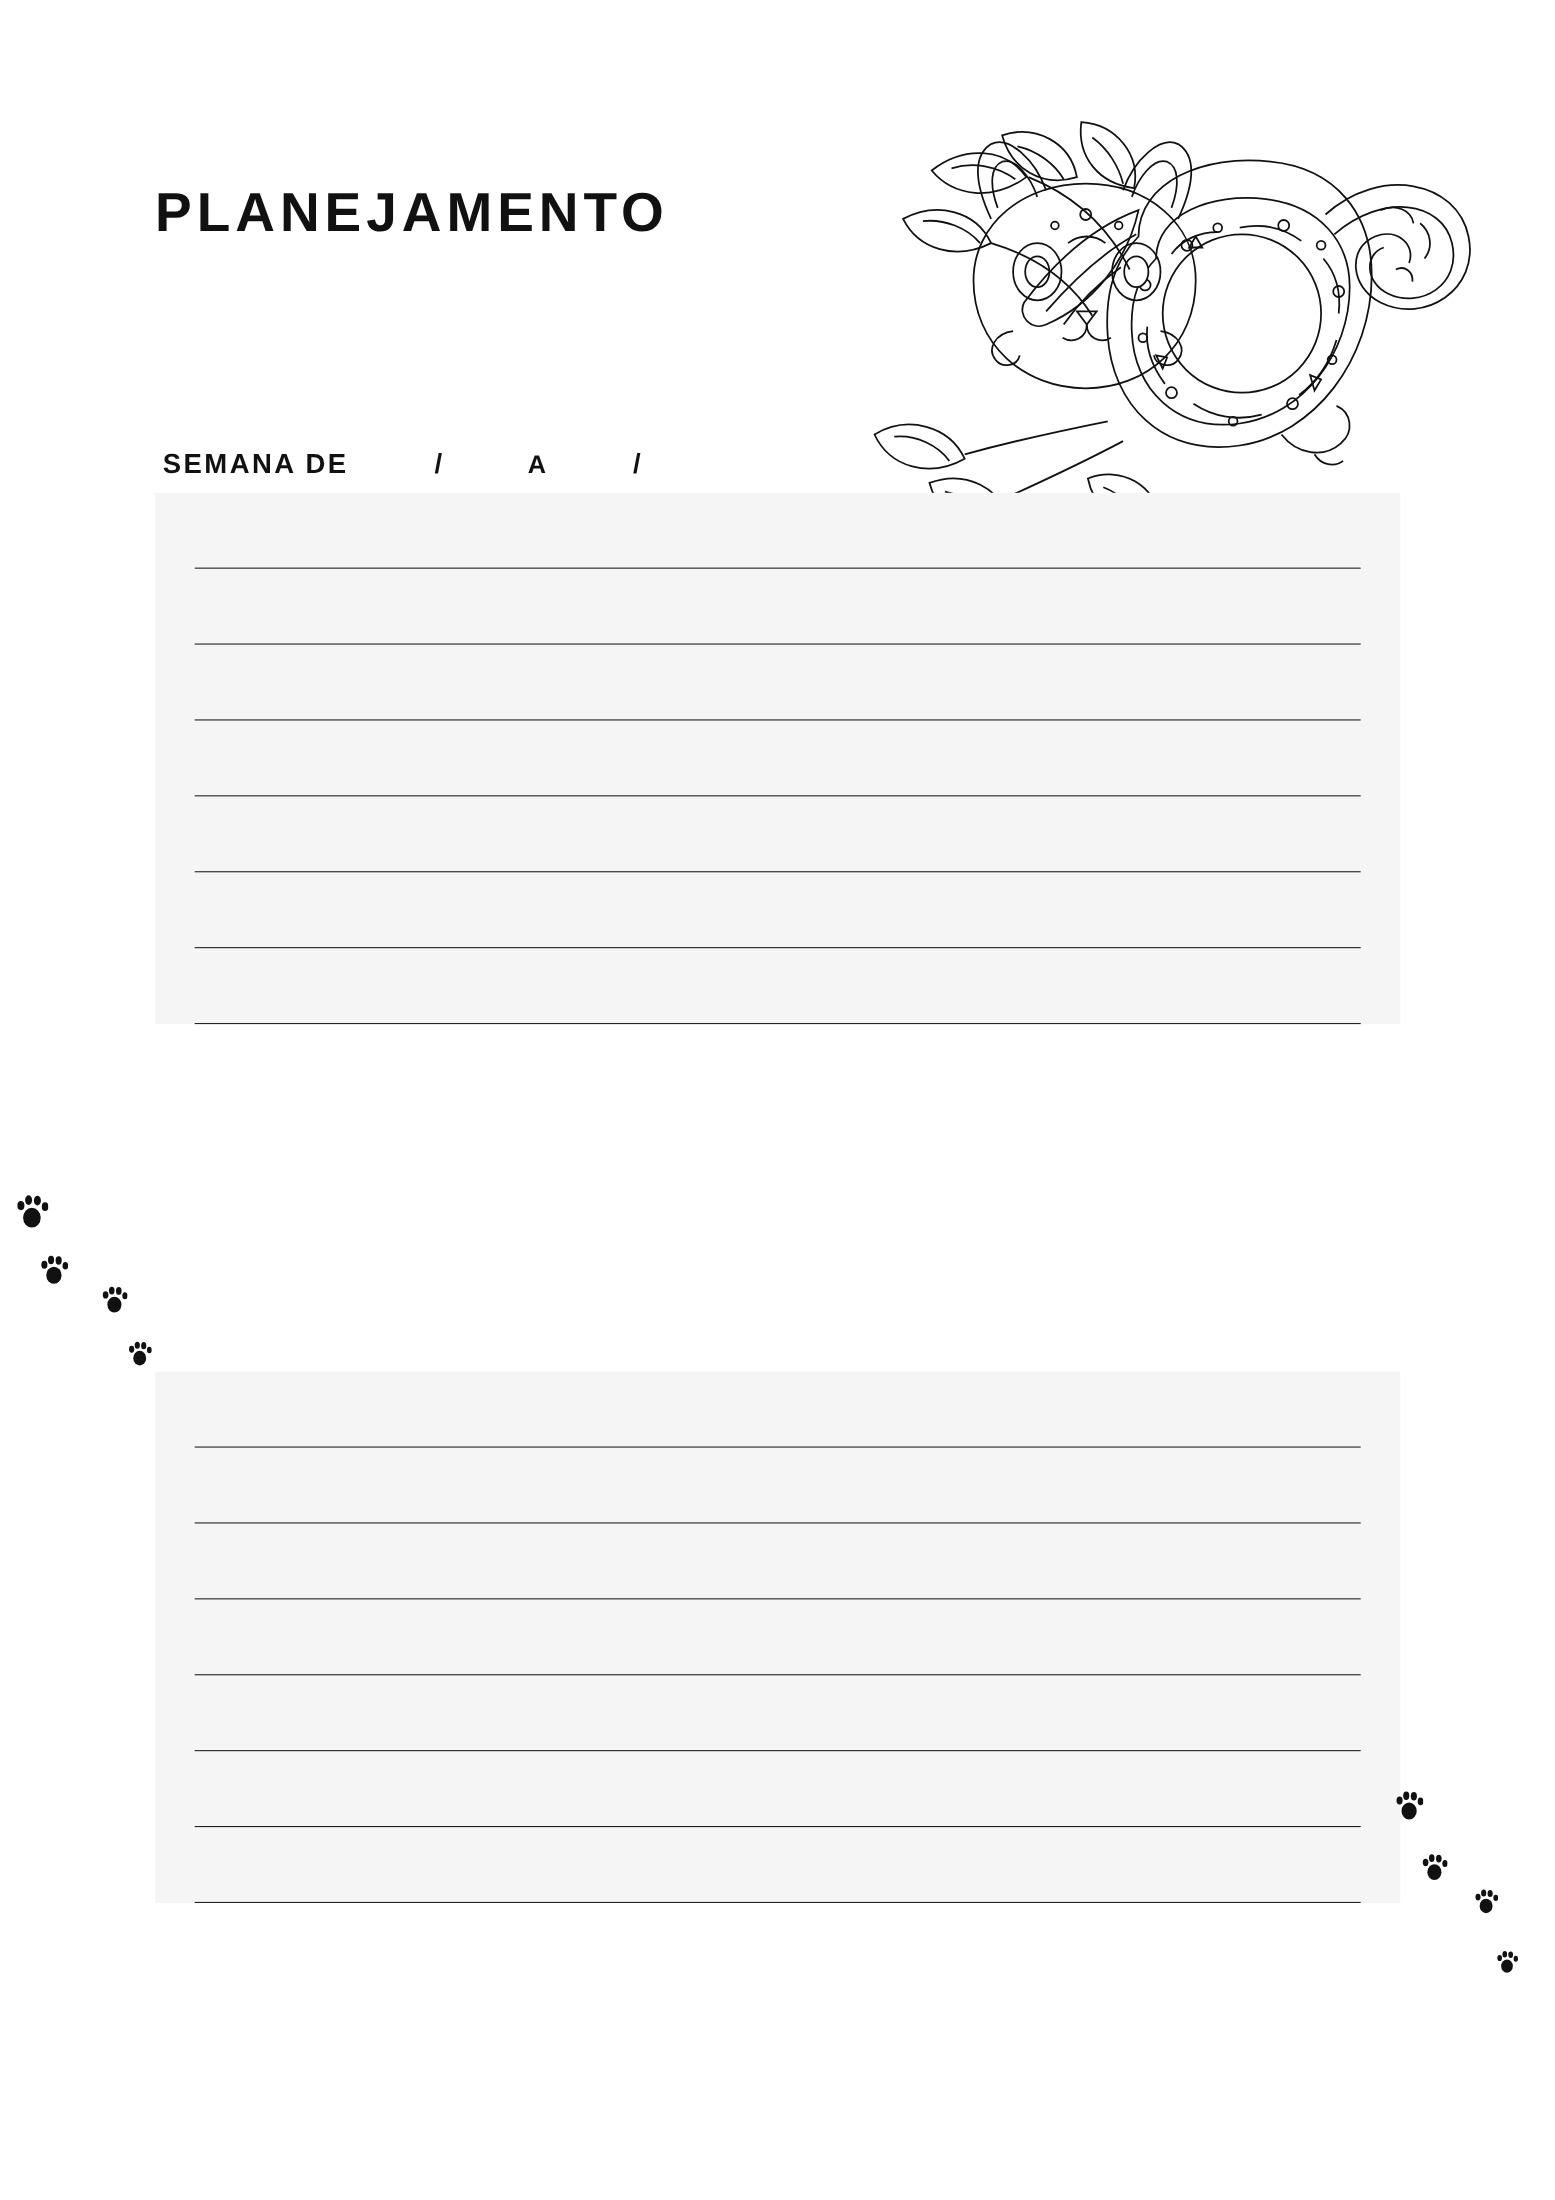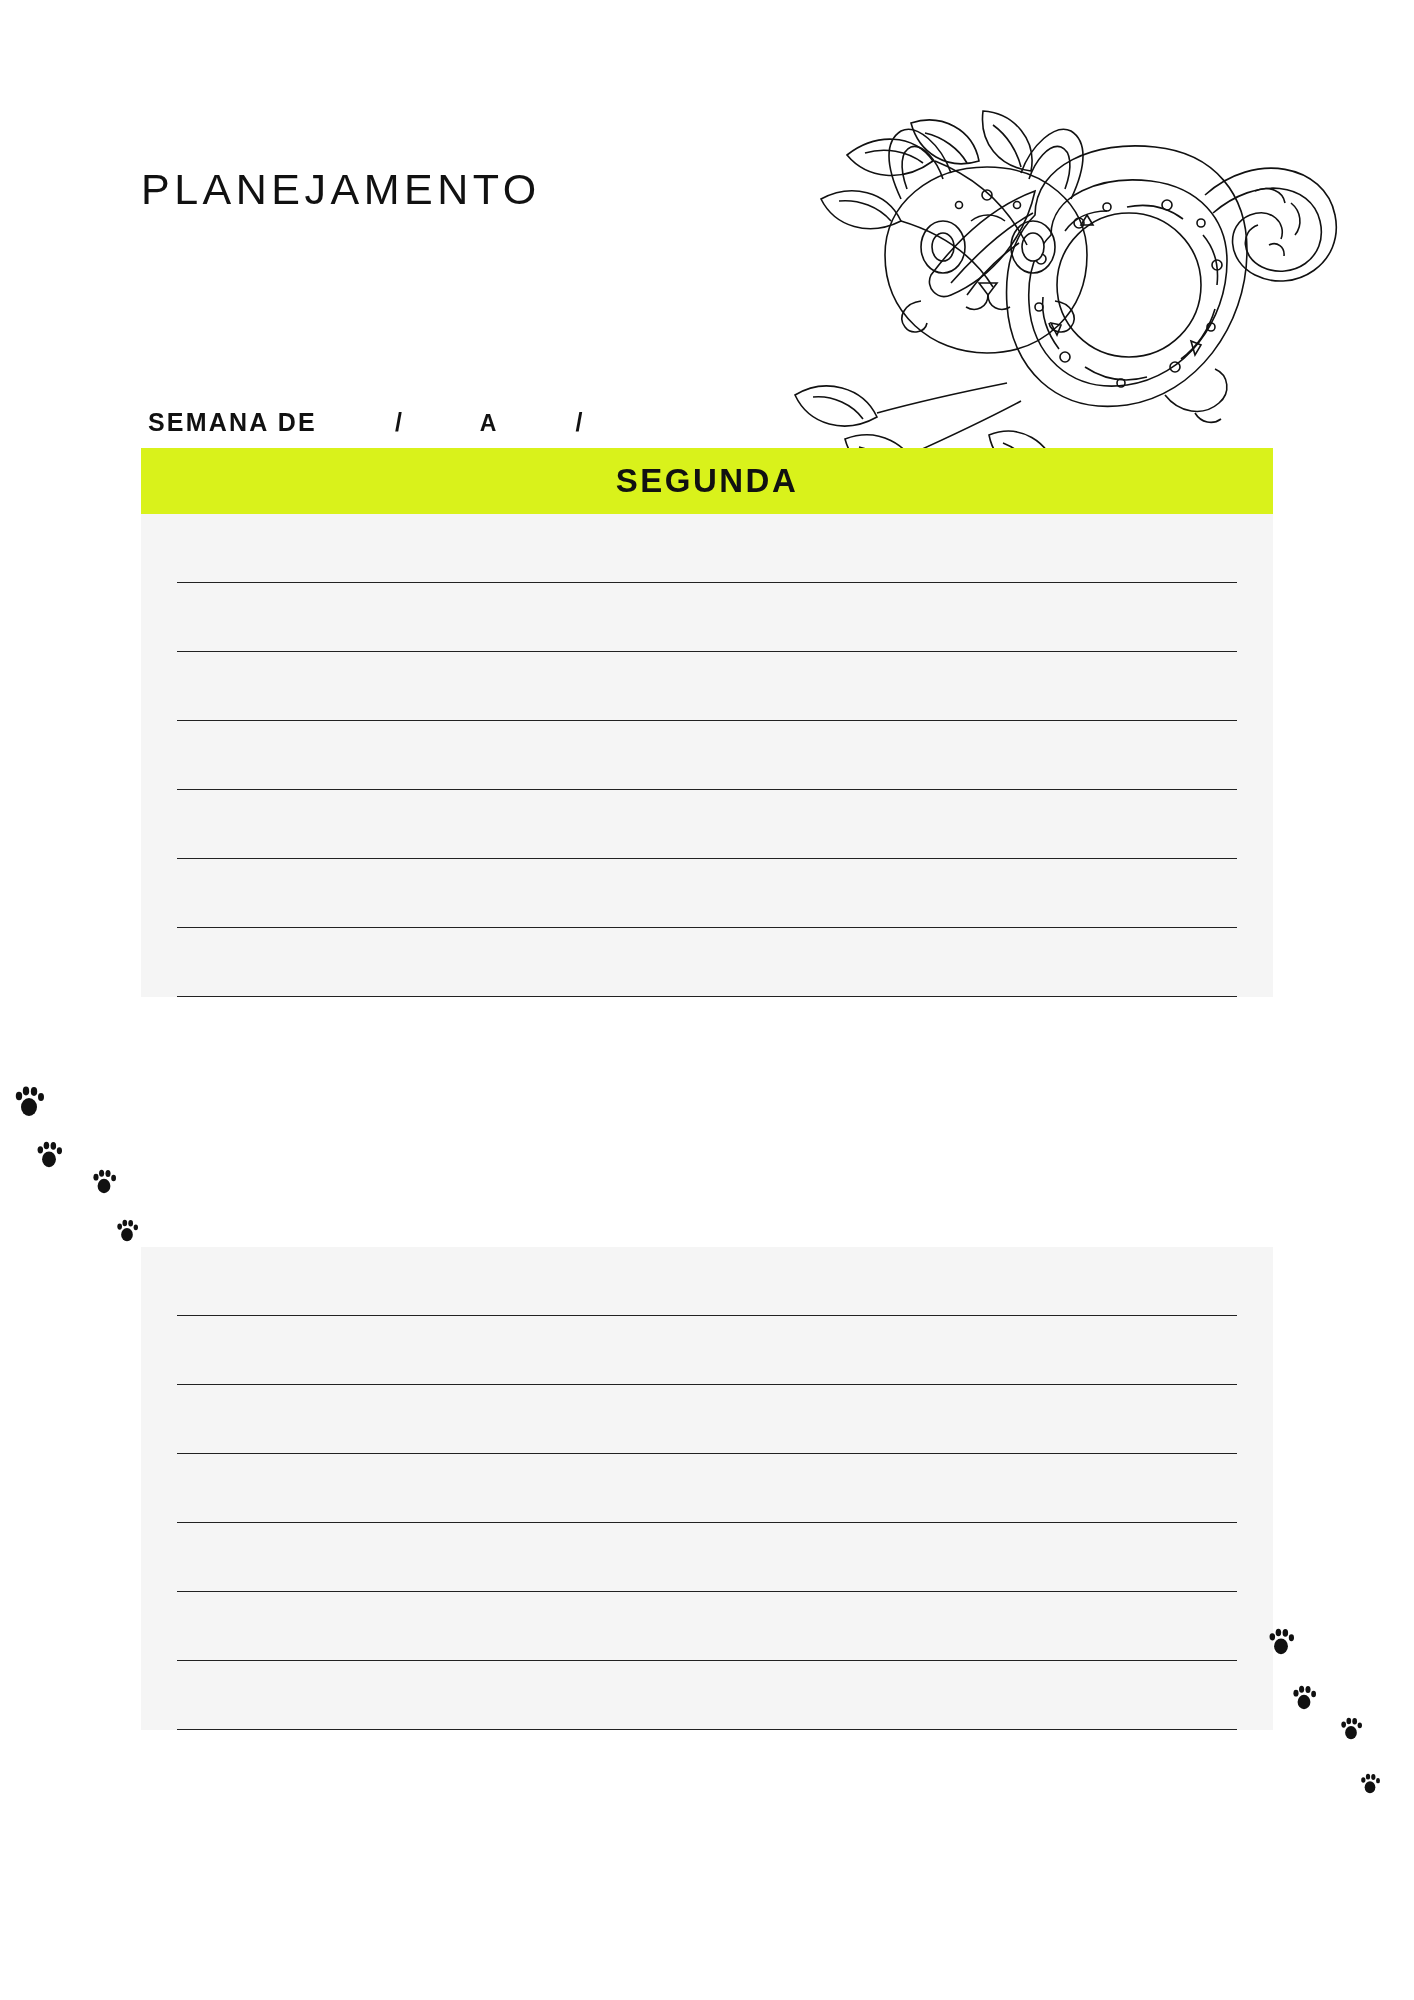--- a/index.html
+++ b/index.html
@@ -22,22 +22,22 @@
   }
 
   
   .title-block {
     position: absolute;
     left: 141px;
     top: 160px;
     width: 620px;
   }
   .title-line {
-    font-size: 43px;
-    font-weight: 400;
+    font-size: 50px;
+    font-weight: 700;
     letter-spacing: 4.5px;
     color: #111111;
     line-height: 1.35;
     white-space: nowrap;
   }
 
   .week-row {
     position: absolute;
     left: 148px;
     top: 408px;
@@ -231,23 +231,20 @@
       <path d="M142 318 C 186 306, 232 296, 272 288"></path>
       <path d="M174 360 C 214 342, 252 324, 286 306"></path>
 
       <path d="M196 180 c 30 -40 66 -70 104 -84 c -10 46 -42 86 -84 104 c -14 6 -26 -8 -20 -20 z"></path>
       <path d="M216 188 c 28 -32 56 -56 82 -70"></path>
       <path d="M232 200 c 14 -20 32 -38 52 -52"></path>
     </svg>
   </div>
 
   <div class="day-section" style="top:448px;">
-    <div class="day-header">
-      <span class="day-header-text">SEGUNDA</span>
-    </div>
     <div class="day-body">
       <div class="line-row"></div>
       <div class="line-row"></div>
       <div class="line-row"></div>
       <div class="line-row"></div>
       <div class="line-row"></div>
       <div class="line-row"></div>
       <div class="line-row"></div>
     </div>
   </div>

